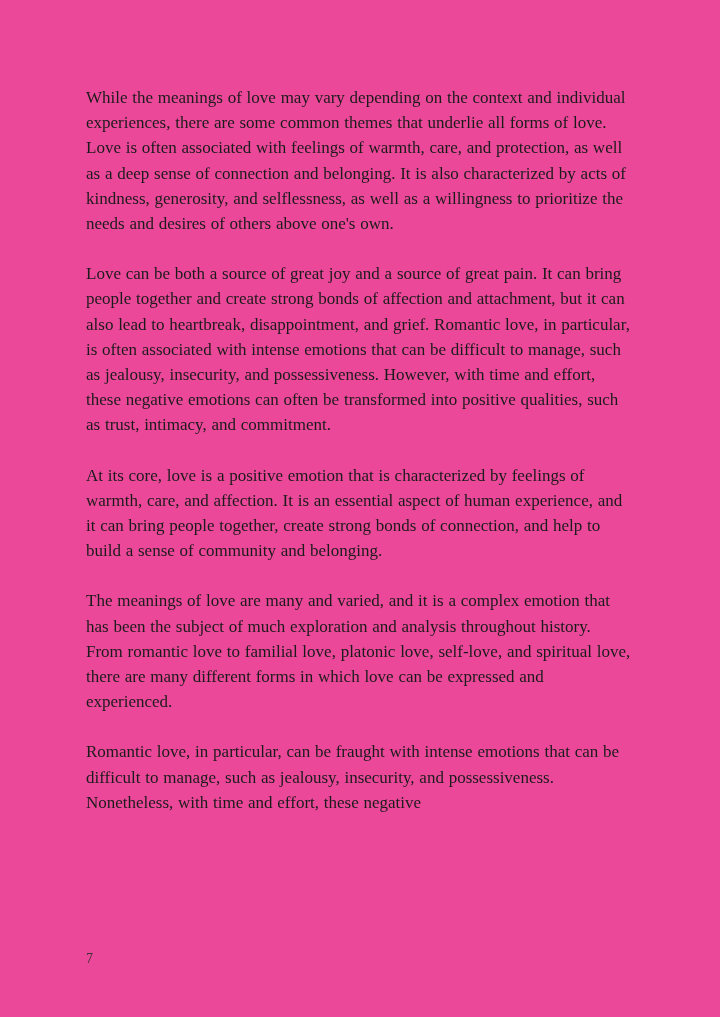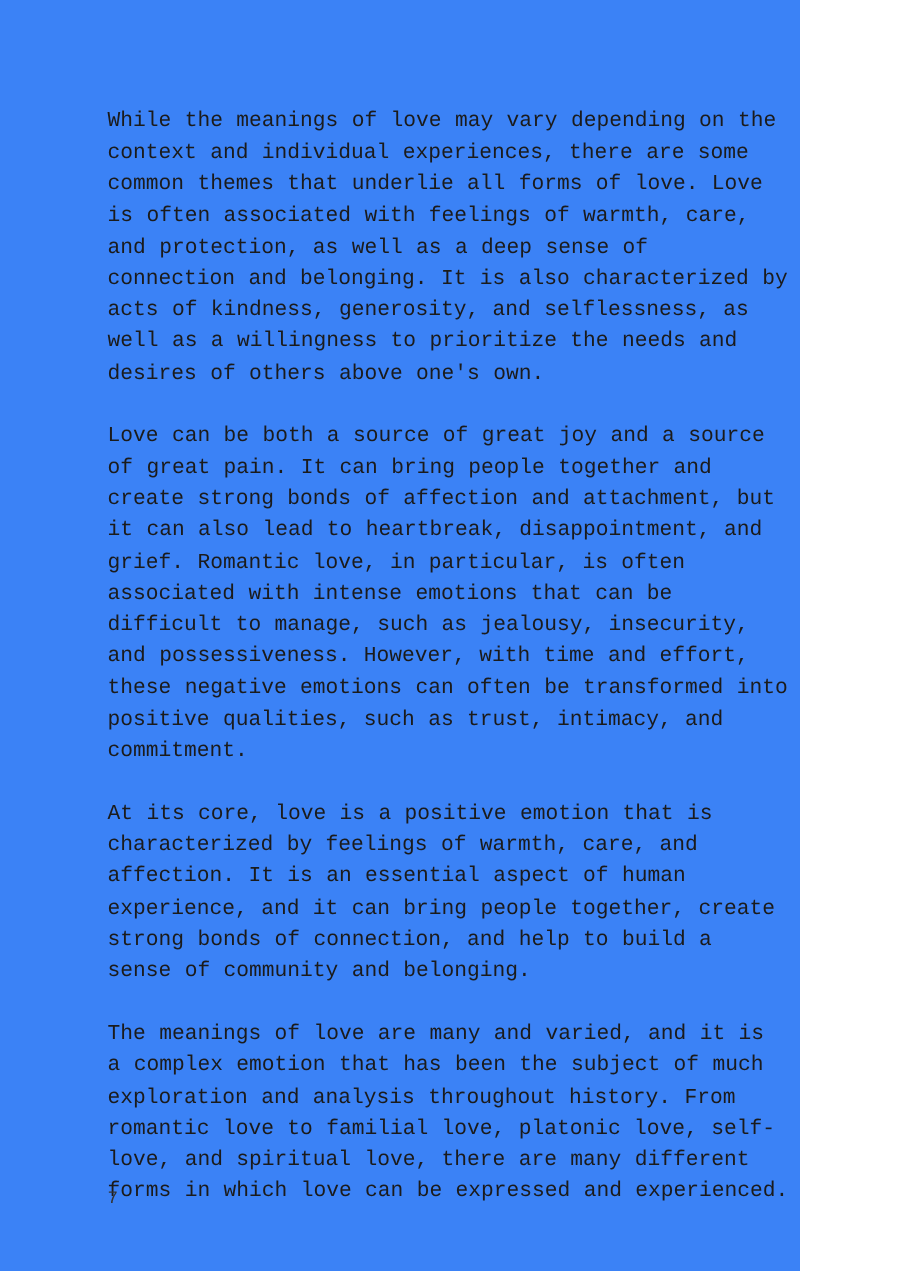--- a/index.html
+++ b/index.html
@@ -11,24 +11,23 @@
     height: 1017px;
     background: #ffffff;
     position: relative;
     font-family: "Liberation Serif", "DejaVu Serif", serif;
     overflow: hidden;
   }
   .page {
     position: absolute;
     left: 0;
     top: 0;
-    width: 640px;
+    width: 720px;
     height: 1017px;
-    background: #3b82f6;
-    font-family: Liberation Mono, monospace;
+    background: #ec4899;
   }
   .page-content {
     position: absolute;
     left: 86px;
     top: 85px;
     width: 545px;
   }
   .page-content p {
     margin: 0 0 25px 0;
     font-size: 17px;
@@ -48,15 +47,16 @@
 </style>
 </head>
 <body>
 
 <div class="page">
   <div class="page-content">
     <p>While the meanings of love may vary depending on the context and individual experiences, there are some common themes that underlie all forms of love. Love is often associated with feelings of warmth, care, and protection, as well as a deep sense of connection and belonging. It is also characterized by acts of kindness, generosity, and selflessness, as well as a willingness to prioritize the needs and desires of others above one's own.</p>
     <p>Love can be both a source of great joy and a source of great pain. It can bring people together and create strong bonds of affection and attachment, but it can also lead to heartbreak, disappointment, and grief. Romantic love, in particular, is often associated with intense emotions that can be difficult to manage, such as jealousy, insecurity, and possessiveness. However, with time and effort, these negative emotions can often be transformed into positive qualities, such as trust, intimacy, and commitment.</p>
     <p>At its core, love is a positive emotion that is characterized by feelings of warmth, care, and affection. It is an essential aspect of human experience, and it can bring people together, create strong bonds of connection, and help to build a sense of community and belonging.</p>
     <p>The meanings of love are many and varied, and it is a complex emotion that has been the subject of much exploration and analysis throughout history. From romantic love to familial love, platonic love, self-love, and spiritual love, there are many different forms in which love can be expressed and experienced.</p>
+    <p>Romantic love, in particular, can be fraught with intense emotions that can be difficult to manage, such as jealousy, insecurity, and possessiveness. Nonetheless, with time and effort, these negative</p>
   </div>
   <div class="page-number">7</div>
 </div>
 
 </body></html>

